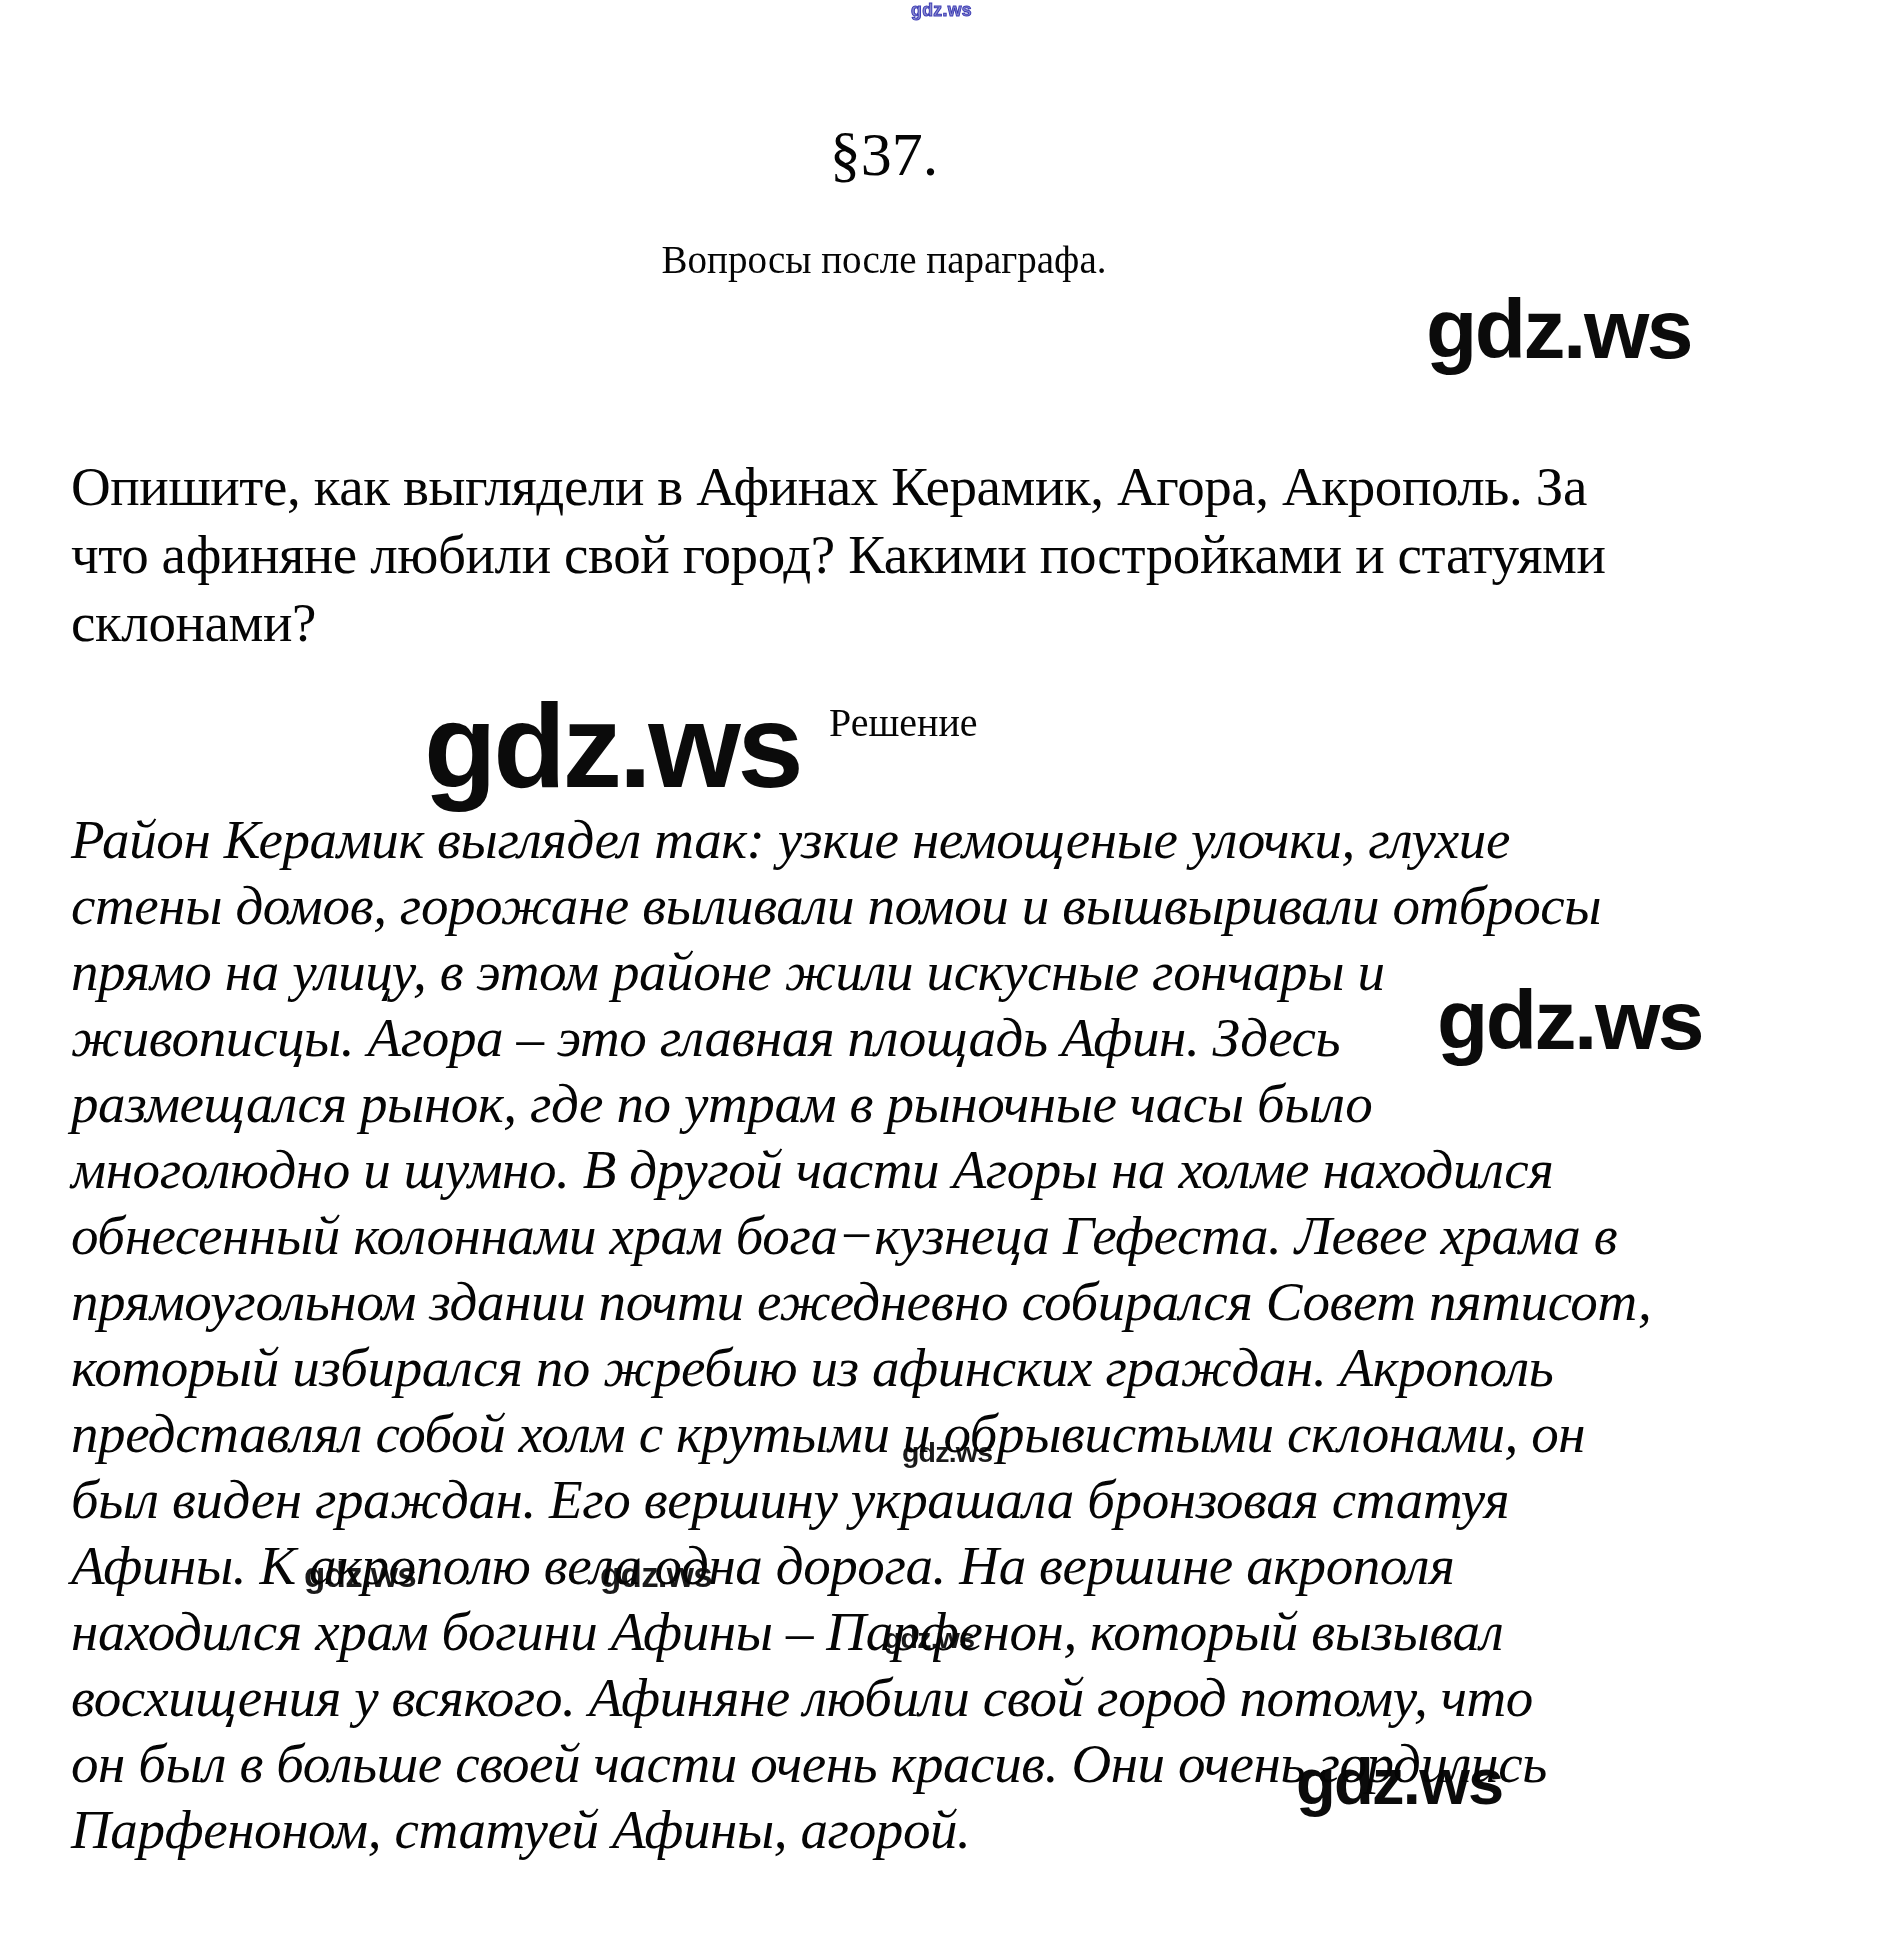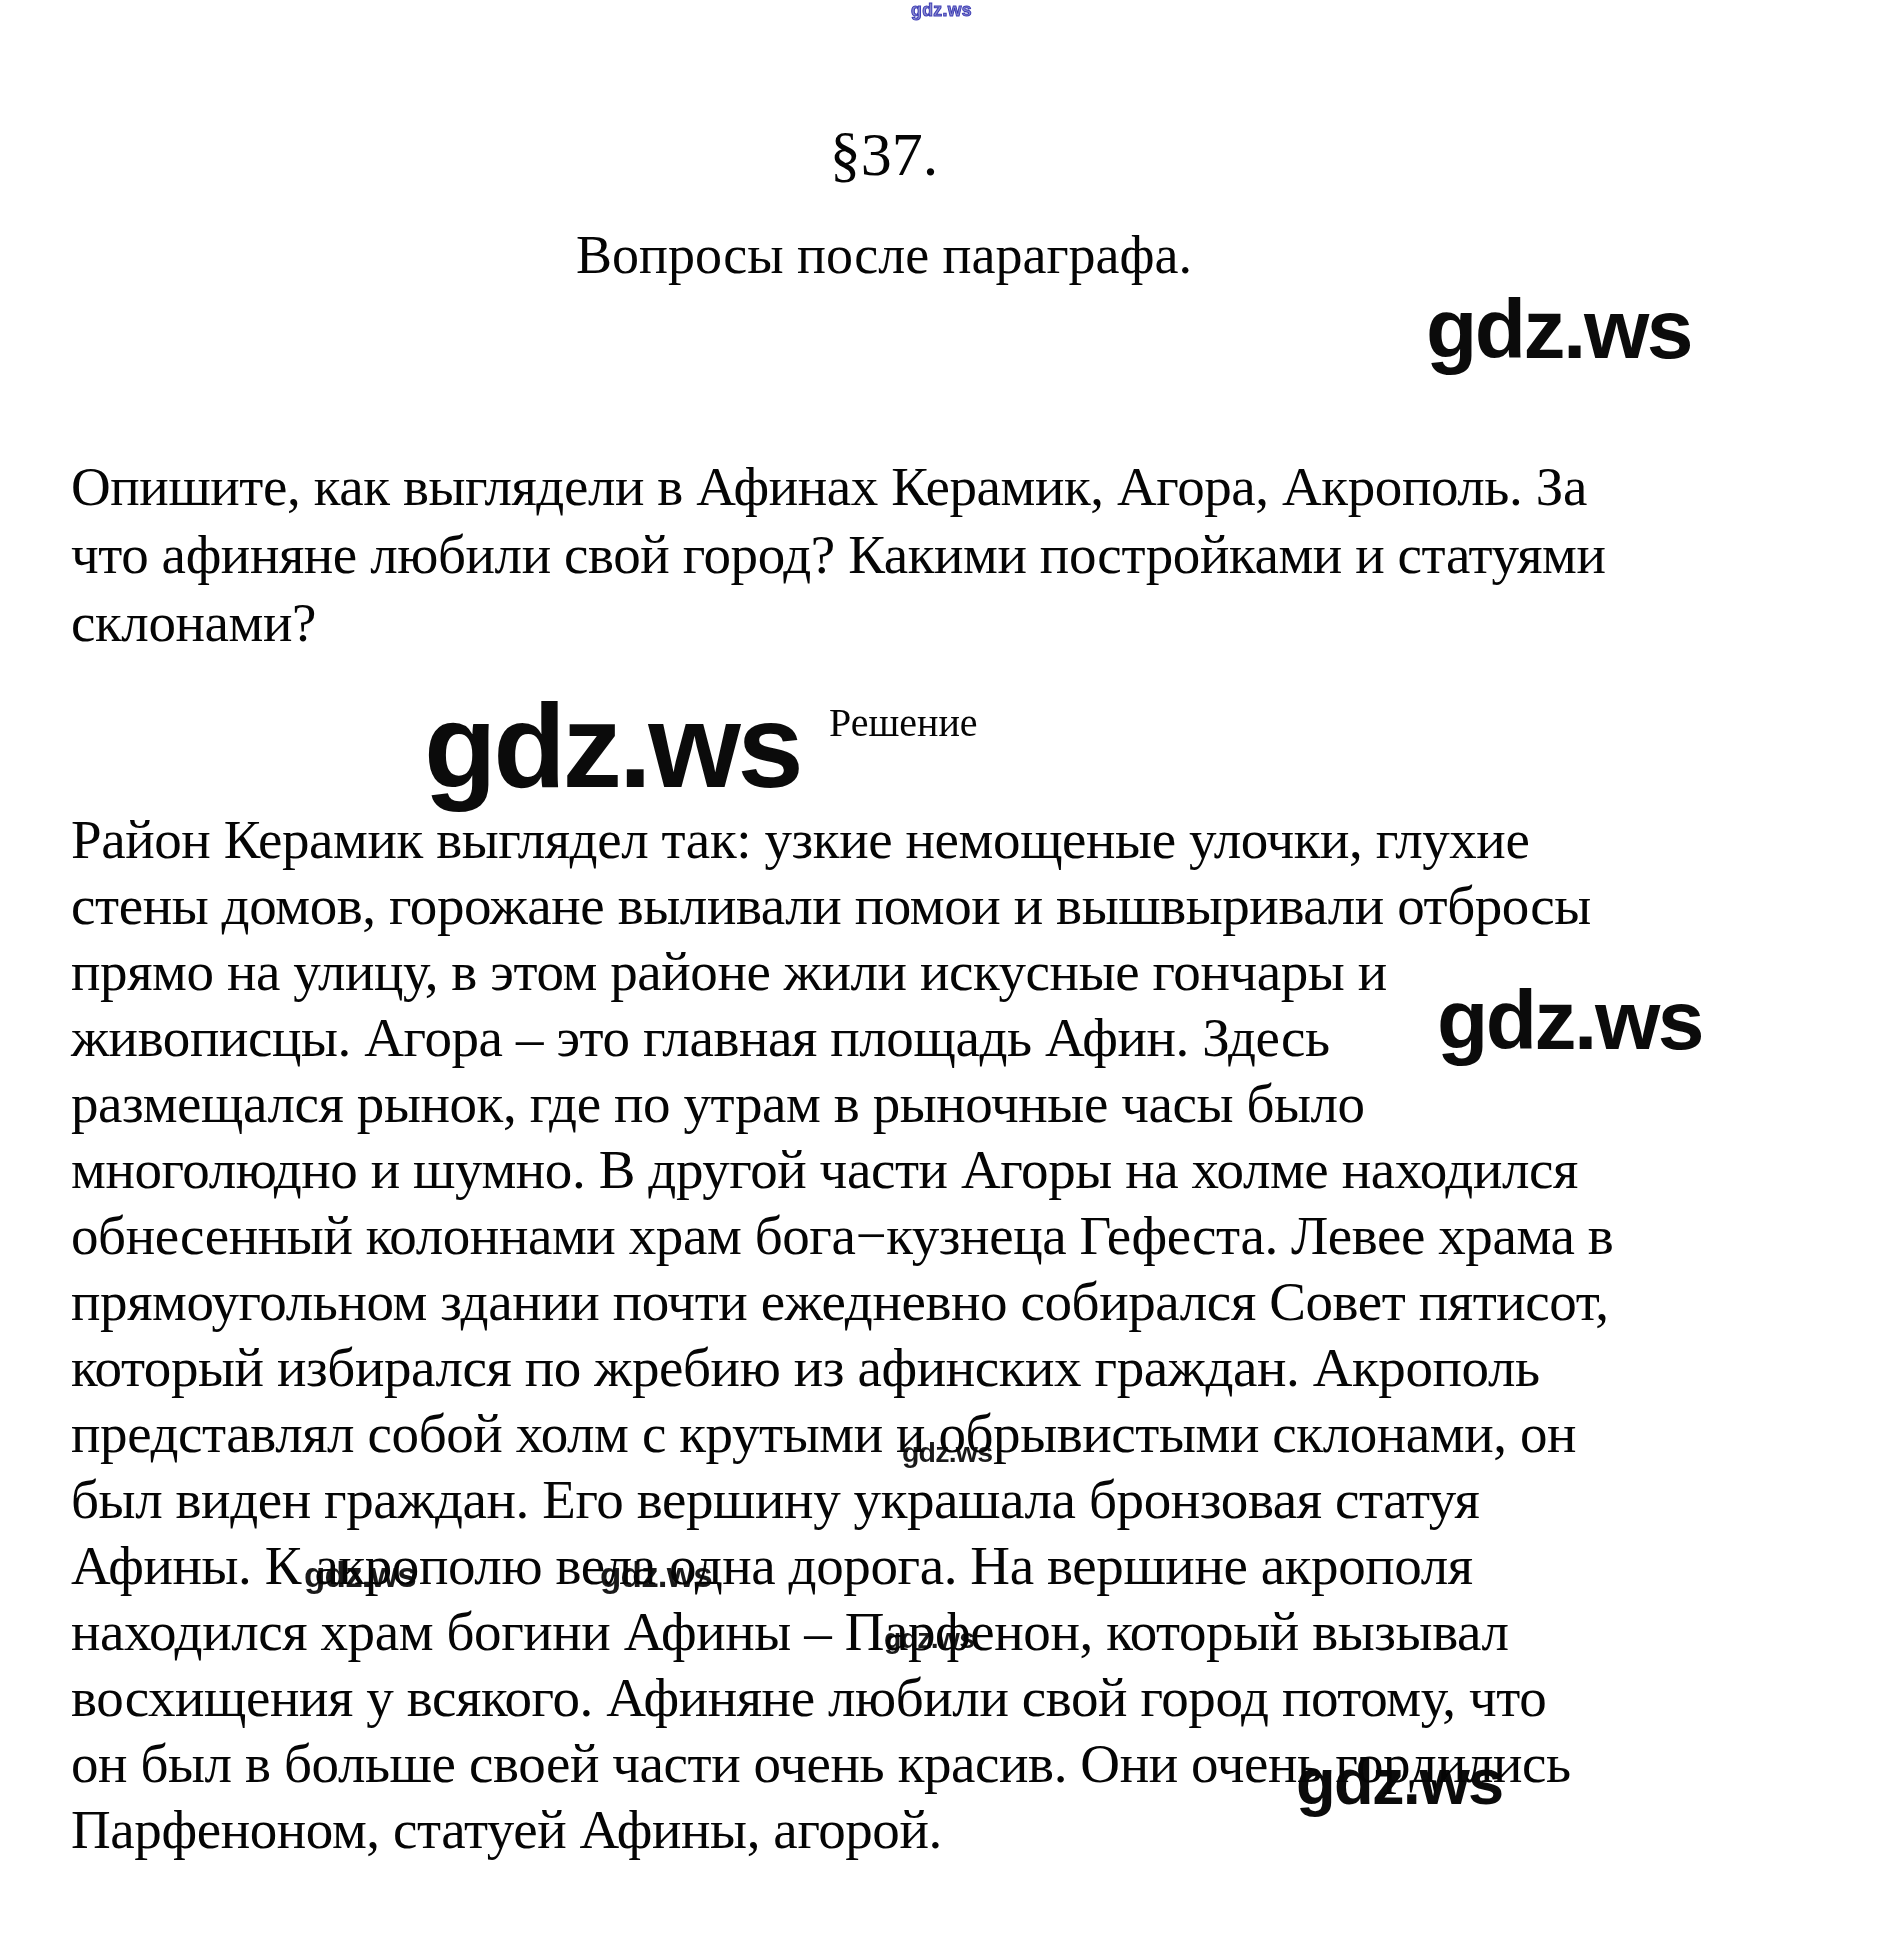--- a/index.html
+++ b/index.html
@@ -23,22 +23,22 @@
     right: 0;
     text-align: center;
     white-space: nowrap;
   }
   .h-paragraph {
     top: 123px;
     font-size: 62px;
     line-height: 1;
   }
   .h-title {
-    top: 228px;
-    font-size: 54px;
+    top: 240px;
+    font-size: 39px;
     line-height: 1;
   }
   .h-task {
     top: 352px;
     font-size: 57px;
     line-height: 1;
   }
   .h-solution {
     position: absolute;
     left: 829px;
@@ -57,20 +57,21 @@
   .tline {
     white-space: nowrap;
     font-size: 55px;
     letter-spacing: -0.4px;
     line-height: 68px;
     height: 68px;
   }
   .a-block .tline {
     line-height: 66px;
     height: 66px;
+    font-style: italic;
   }
   
   .wm {
     position: absolute;
     font-family: "Liberation Sans", "DejaVu Sans", sans-serif;
     font-weight: 700;
     color: #0b0b0b;
     line-height: 1;
     white-space: nowrap;
   }

